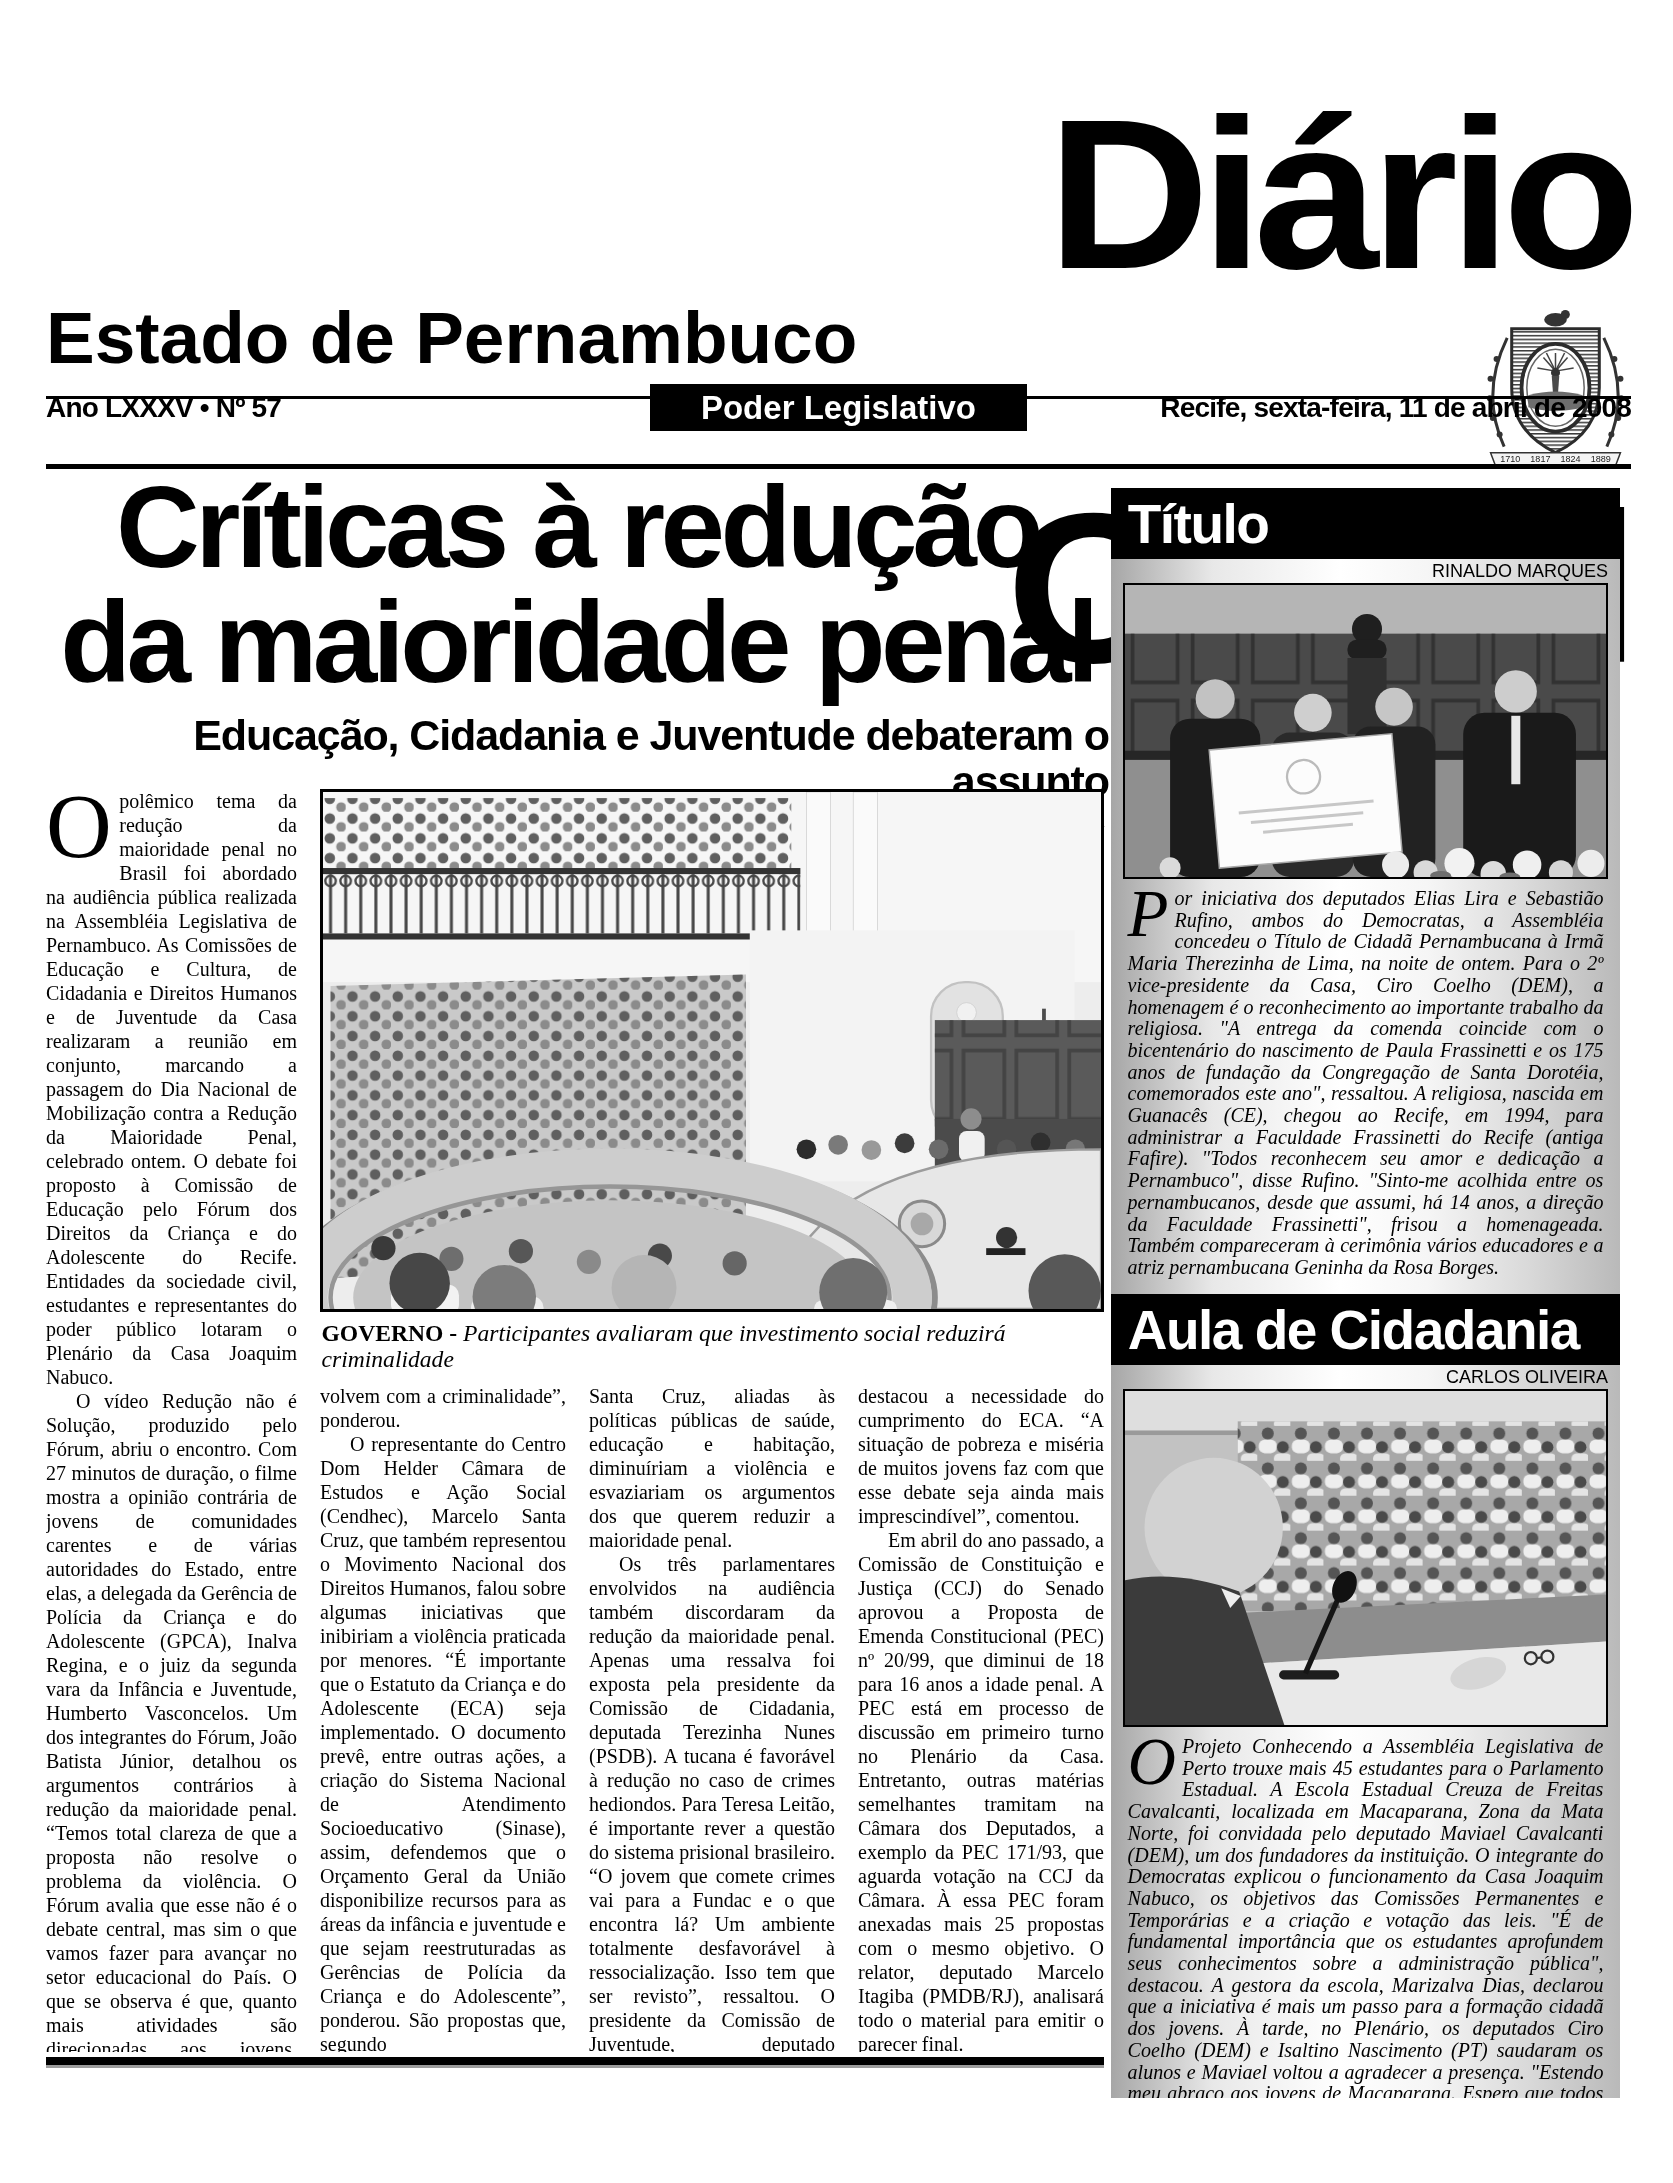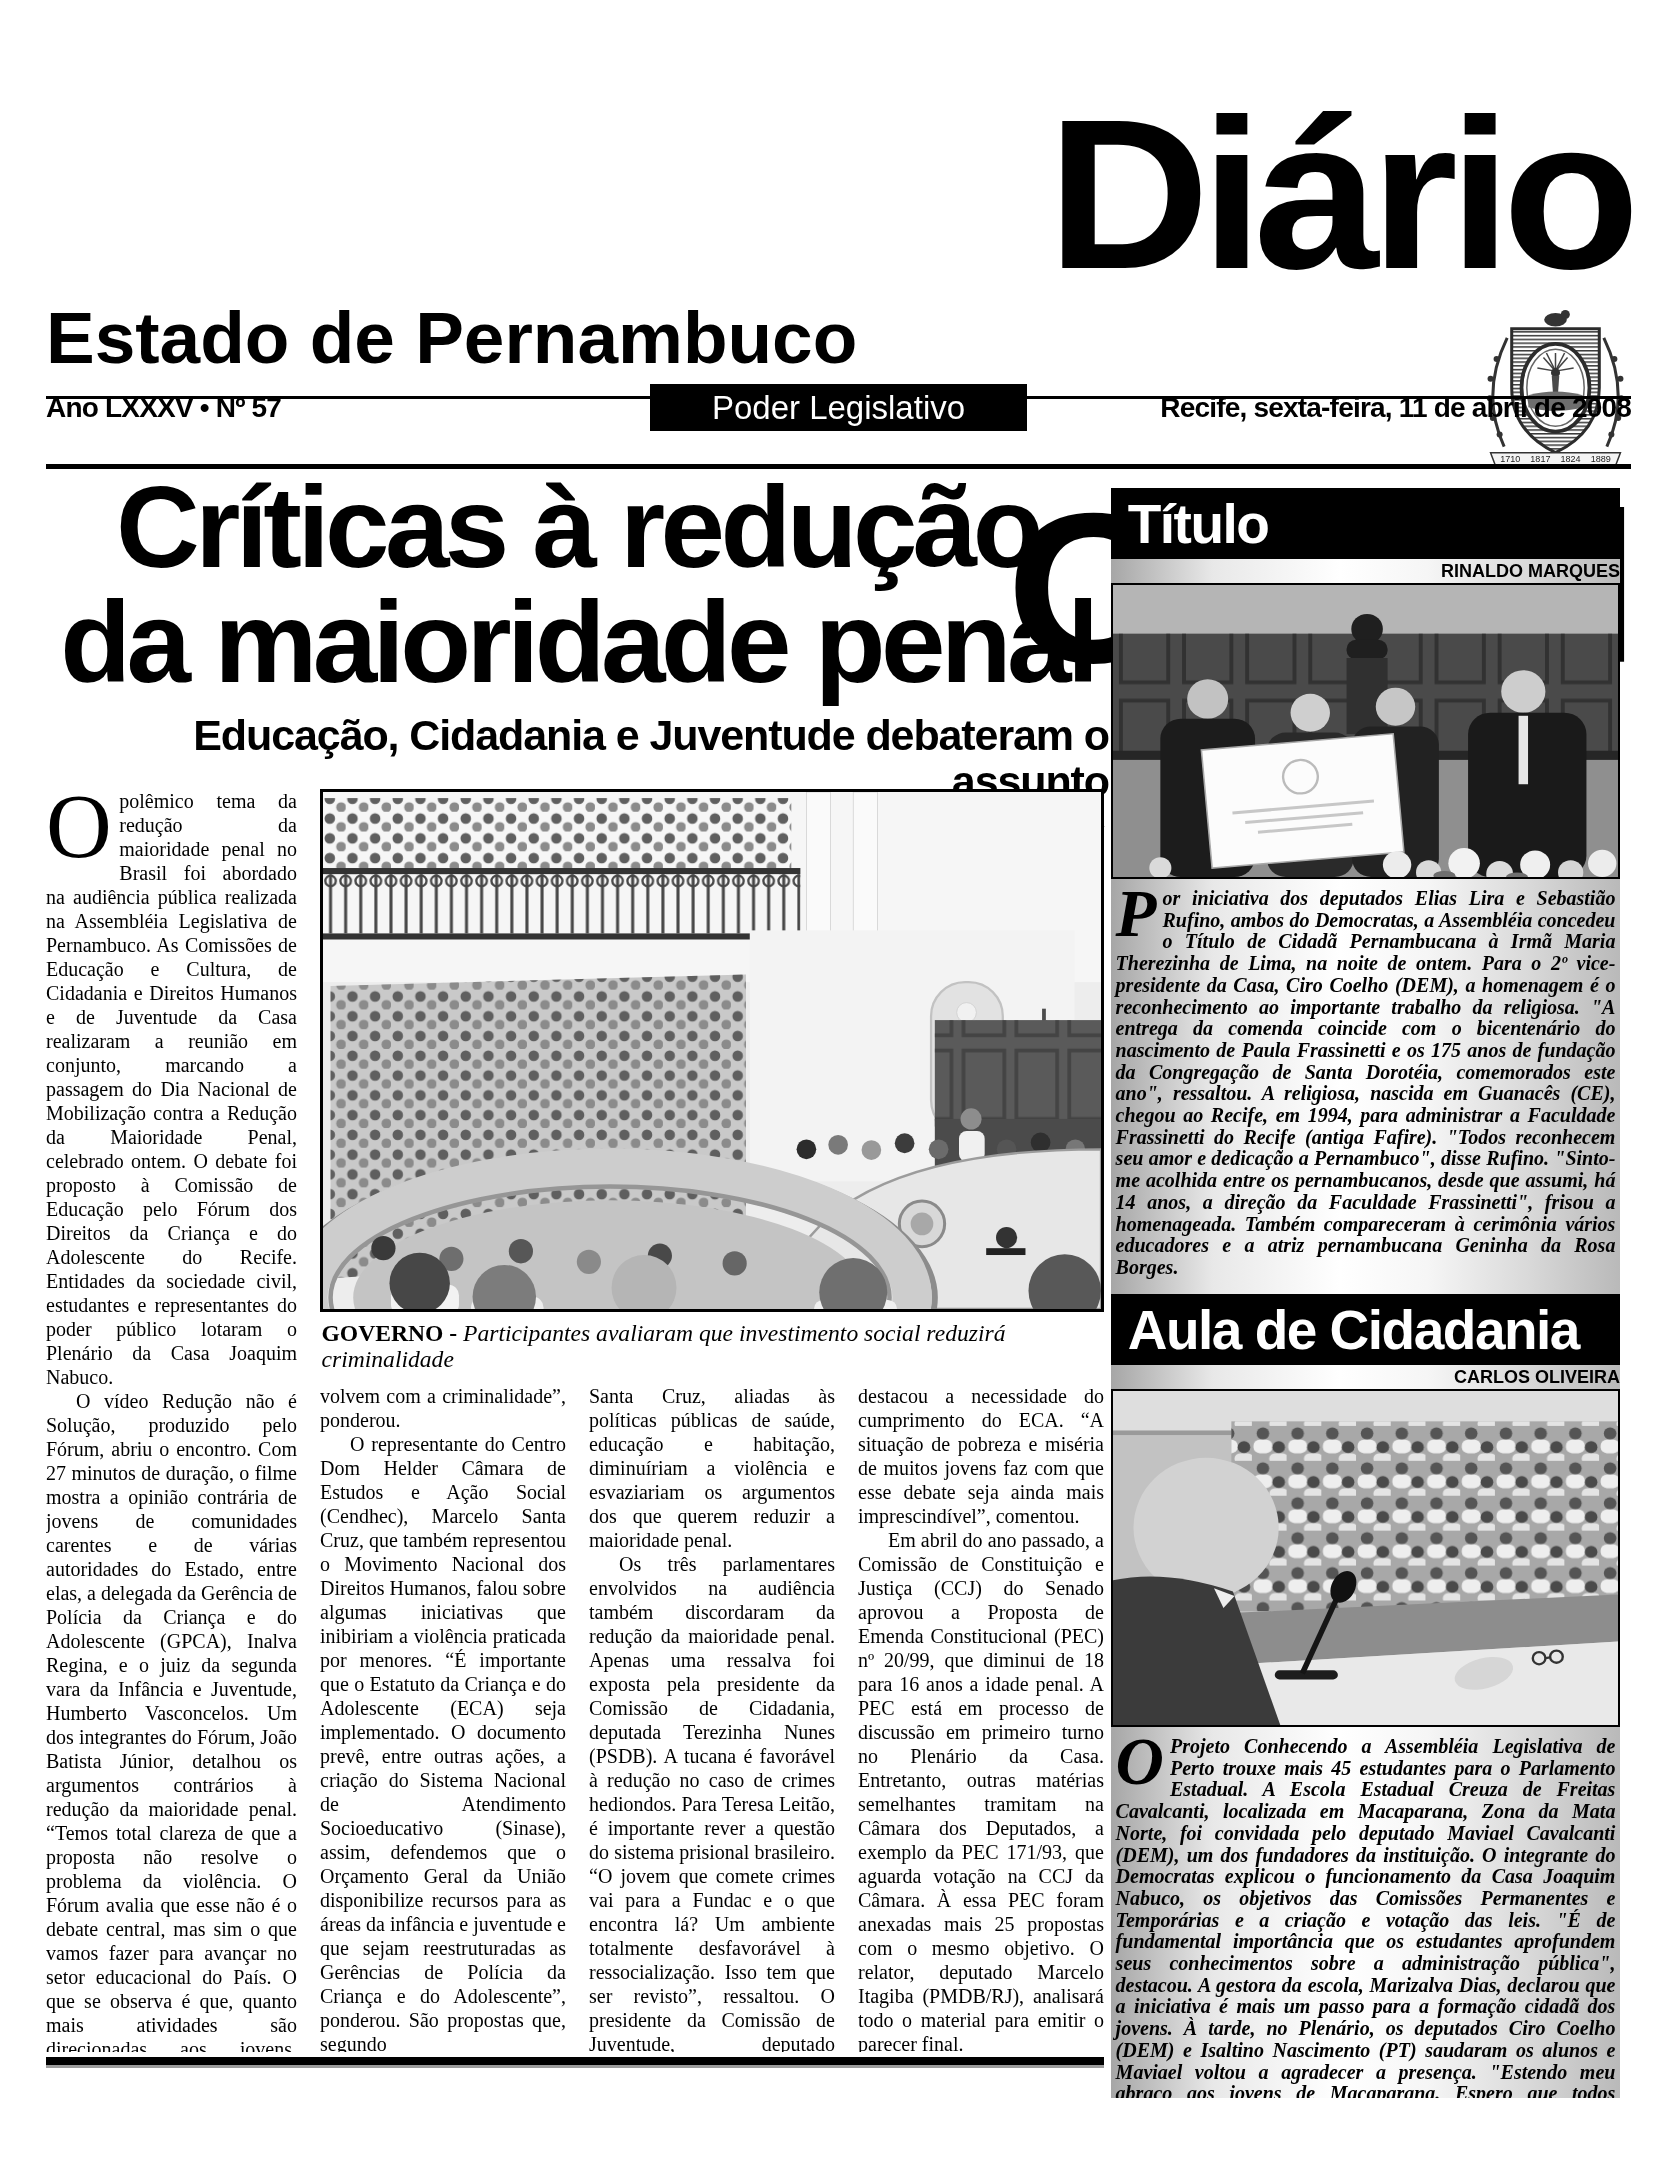--- a/index.html
+++ b/index.html
@@ -10,21 +10,21 @@
   .masthead{position:absolute;left:46px;right:43px;top:82px;}
   .mast-row{display:flex;justify-content:space-between;align-items:flex-end;height:222px;flex-direction:column;}
   .mast-title{font-size:225px;line-height:1;font-weight:bold;letter-spacing:-9px;transform:scaleY(.95);white-space:nowrap;}
   .emblem{width:151px;height:172px;flex:none;margin-top:-3px;}
   .mast-sub{text-align:left;font-size:73px;line-height:74px;font-weight:bold;letter-spacing:0;margin-top:-3px;}
 
   .rule1{position:absolute;left:46px;right:43px;top:396px;height:3px;background:#000;}
   .dateline{position:absolute;left:46px;right:43px;top:380px;height:55px;display:flex;align-items:center;}
   .date-left{flex:1;font-size:28px;font-weight:bold;letter-spacing:-0.8px;}
   .badge{width:377px;height:47px;background:#000;color:#fff;display:flex;align-items:center;justify-content:center;
-         font-size:33px;font-weight:normal;letter-spacing:0;}
+         font-size:33px;font-weight:bold;letter-spacing:0;}
   .date-right{flex:1;text-align:right;font-size:28px;font-weight:bold;letter-spacing:-0.8px;}
   .rule2{position:absolute;left:46px;right:43px;top:464px;height:4.6px;background:#000;}
 
   
   .lead{position:absolute;left:46px;top:470px;width:1063px;}
   .headline{text-align:center;font-size:116px;line-height:115px;font-weight:bold;letter-spacing:-4.6px;transform:scaleY(.99);}
   .subhead{margin-top:12px;font-size:43px;line-height:46px;font-weight:bold;letter-spacing:-1.1px;text-align:right;}
   .lead-credit{text-align:right;font-size:19px;margin-top:6px;padding-right:4.6px;}
 
   .body-area{position:absolute;left:46px;top:789px;width:1058px;height:1263px;display:flex;gap:23px;}
@@ -43,21 +43,21 @@
   .cols3{flex:1;display:flex;gap:23px;overflow:hidden;}
   .cols3 .col{flex:1;height:100%;}
 
   .bottom-rule{position:absolute;left:46px;top:2057px;width:1058px;height:7.6px;background:#000;border-bottom:3px solid #9c9c9c;}
 
   
   .sidebar{position:absolute;left:1111px;top:488px;width:509px;}
   .sb-bar{background:#000;color:#fff;height:71px;display:flex;align-items:center;padding-left:16.7px;
           font-size:55px;font-weight:bold;letter-spacing:-1.5px;}
   .sb-panel{background:linear-gradient(90deg,#a6a6a6 0%,#e8e8e8 20%,#ffffff 45%,#f6f6f6 62%,#d9d9d9 82%,#b9b9b9 100%);
-            padding:0 0;font-weight:bold;}
+            padding:0 12px;}
   .sb-credit{height:24px;line-height:24px;font-size:18px;text-align:right;}
   .sb-photo{border:2.3px solid #000;background:#777;}
   .sb-photo svg{display:block;width:100%;height:100%;}
   .ph-titulo{height:292px;}
   .ph-aula{height:334px;}
   .sb-text{font-family:"Liberation Serif",serif;font-style:italic;font-size:20px;line-height:21.7px;
            text-align:justify;padding:9px 4.6px 0 4.6px;overflow:hidden;}
   .sb-text p{margin:0;}
   .sb-text-1{height:406px;}
   .sb-text-2{height:362px;}

